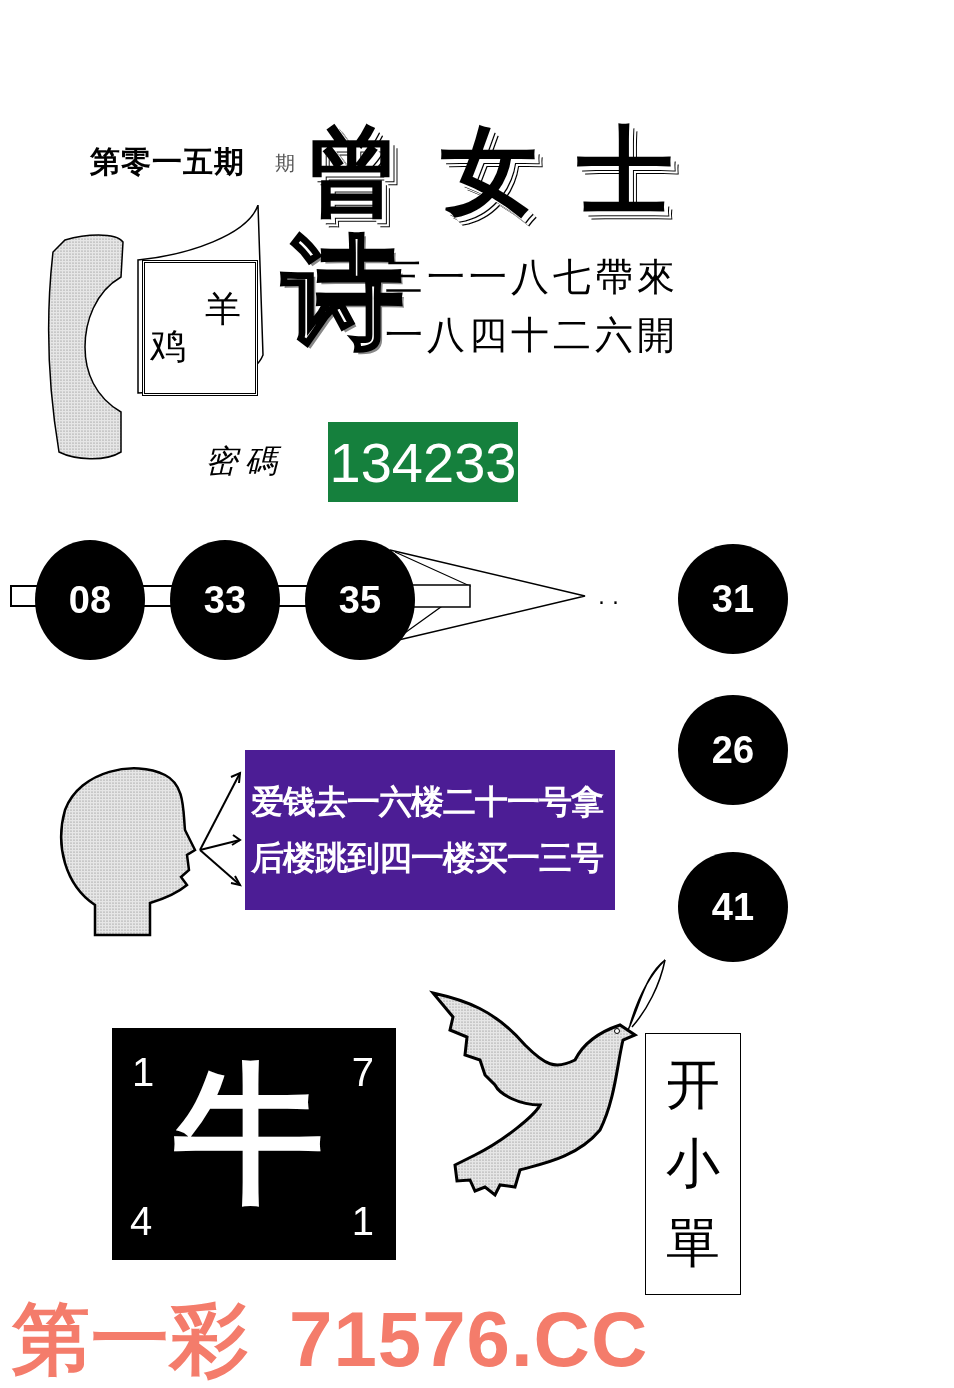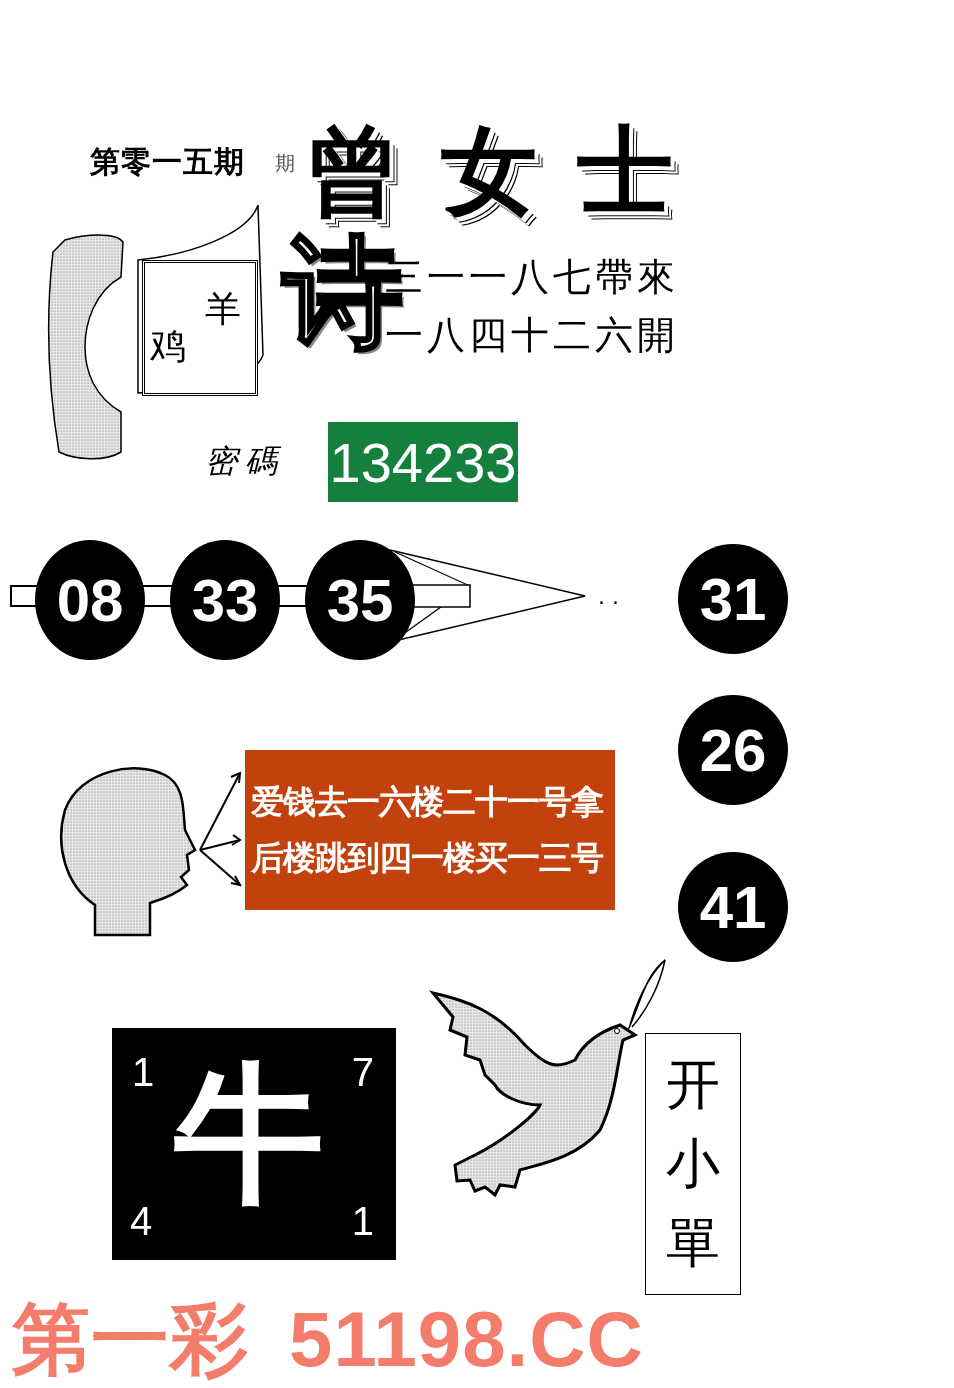--- a/index.html
+++ b/index.html
@@ -27,38 +27,38 @@
   .poem-line { left:385px; font-size:38px; font-family:"DejaVu Serif", serif; letter-spacing:4px; white-space:nowrap; }
   .poem-l1 { top:252px; }
   .poem-l2 { top:310px; }
 
   .code-label { left:205px; top:440px; font-size:32px; font-family:"DejaVu Serif", serif; font-style:italic; letter-spacing:8px; }
   .code-box { left:328px; top:422px; width:190px; height:80px; background:#15803d; color:#fff;
               font-size:56px; font-family:"Liberation Sans", sans-serif; display:flex; align-items:center; justify-content:center; }
 
   
   .ball { width:110px; height:120px; border-radius:50%; background:#000; color:#fff;
-          font-family:"Liberation Sans", sans-serif; font-weight:bold; font-size:60px;
+          font-family:"Liberation Sans", sans-serif; font-weight:bold; font-size:38px;
           display:flex; align-items:center; justify-content:center; }
   .ball-row { top:540px; }
   .b1 { left:35px; }
   .b2 { left:170px; }
   .b3 { left:305px; }
   .bar { left:10px; top:585px; width:300px; height:22px; border:2px solid #000; background:#fff; box-sizing:border-box; }
   .arrow-svg { left:300px; top:540px; }
   .dots { left:598px; top:584px; font-size:22px; }
 
   .rb { left:678px; width:110px; height:110px; }
   .rb1 { top:544px; }
   .rb2 { top:695px; }
   .rb3 { top:852px; }
 
   
   .head { left:55px; top:755px; }
-  .speech-box { left:245px; top:750px; width:370px; height:160px; background:#c2410c; color:#fff;
+  .speech-box { left:245px; top:750px; width:370px; height:160px; background:#4c1d95; color:#fff;
                 display:flex; flex-direction:column; justify-content:center; padding-left:6px; box-sizing:border-box; }
   .speech-line { font-size:33px; font-weight:bold; letter-spacing:-1px; white-space:nowrap; line-height:56px; }
 
   
   .ox-box { left:112px; top:1028px; width:284px; height:232px; background:#000; color:#fff; }
   .ox-num { position:absolute; font-family:"Liberation Sans", sans-serif; font-size:40px; }
   .on-tl { left:20px; top:22px; }
   .on-tr { right:22px; top:22px; }
   .on-bl { left:18px; bottom:16px; }
   .on-br { right:22px; bottom:16px; }
@@ -163,14 +163,14 @@
   <path d="M207,72 C222,55 235,30 240,5" fill="none" stroke="#000" stroke-width="1.5"></path>
 </svg>
 
 <div class="abs vert-box">
   <div class="vchar">开</div>
   <div class="vchar">小</div>
   <div class="vchar">單</div>
 </div>
 
 <div class="abs watermark">
-  <span>第一彩</span><span class="site">51198.CC</span>
+  <span>第一彩</span><span class="site">71576.CC</span>
 </div>
 
 </body></html>

